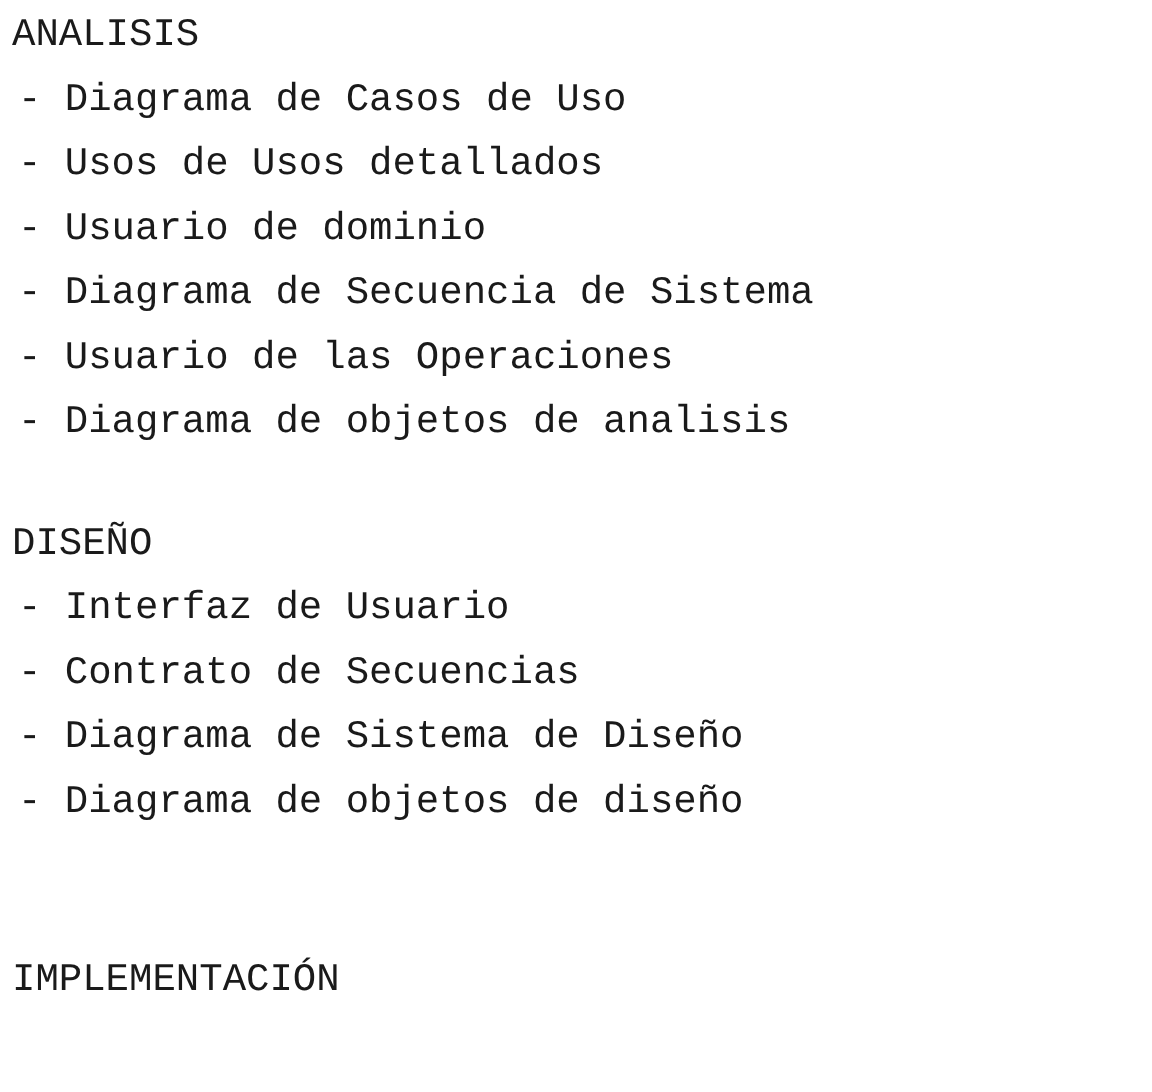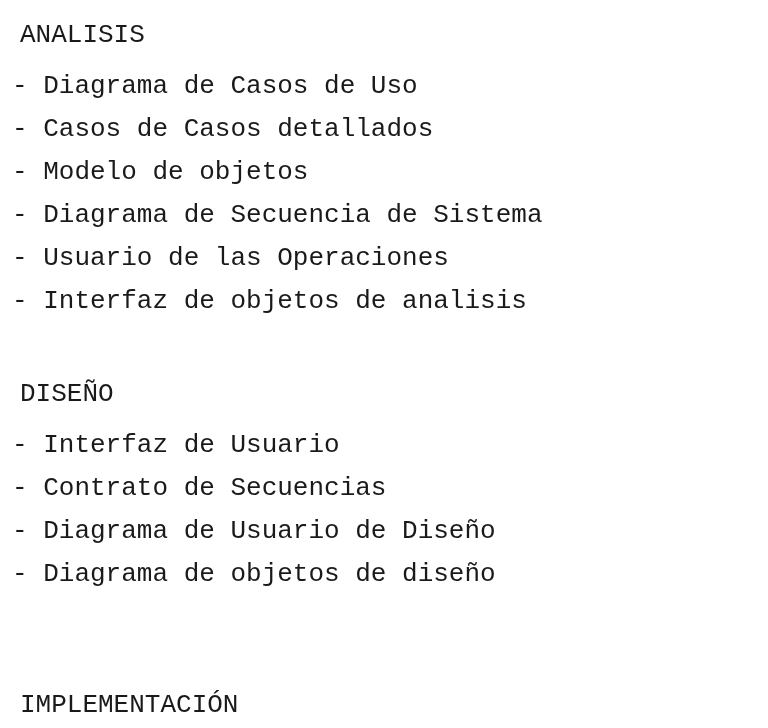--- a/index.html
+++ b/index.html
@@ -7,48 +7,48 @@
       padding: 4px 8px;
       font-family: "Consolas", "Courier New", monospace;
       font-size: 26px;
       line-height: 1.5;
       color: #1a1a1a;
       background: #ffffff;
       width: 768px;
       box-sizing: border-box;
     }
     .section-title {
-      margin: 12px;
+      margin: 0;
       padding: 0;
     }
     .item {
       margin: 4px;
       padding: 0;
     }
     .spacer {
       height: 38px;
     }
     .big-spacer {
       height: 76px;
     }
   </style>
 </head>
 <body>
 
 <div class="section-title">ANALISIS</div>
 <div class="item">- Diagrama de Casos de Uso</div>
-<div class="item">- Casos de Casos detallados</div>
-<div class="item">- Modelo de objetos</div>
+<div class="item">- Usos de Usos detallados</div>
+<div class="item">- Usuario de dominio</div>
 <div class="item">- Diagrama de Secuencia de Sistema</div>
 <div class="item">- Usuario de las Operaciones</div>
-<div class="item">- Interfaz de objetos de analisis</div>
+<div class="item">- Diagrama de objetos de analisis</div>
 
 <div class="spacer"></div>
 
 <div class="section-title">DISEÑO</div>
 <div class="item">- Interfaz de Usuario</div>
 <div class="item">- Contrato de Secuencias</div>
-<div class="item">- Diagrama de Usuario de Diseño</div>
+<div class="item">- Diagrama de Sistema de Diseño</div>
 <div class="item">- Diagrama de objetos de diseño</div>
 
 <div class="big-spacer"></div>
 
 <div class="section-title">IMPLEMENTACIÓN</div>
 
 </body></html>

